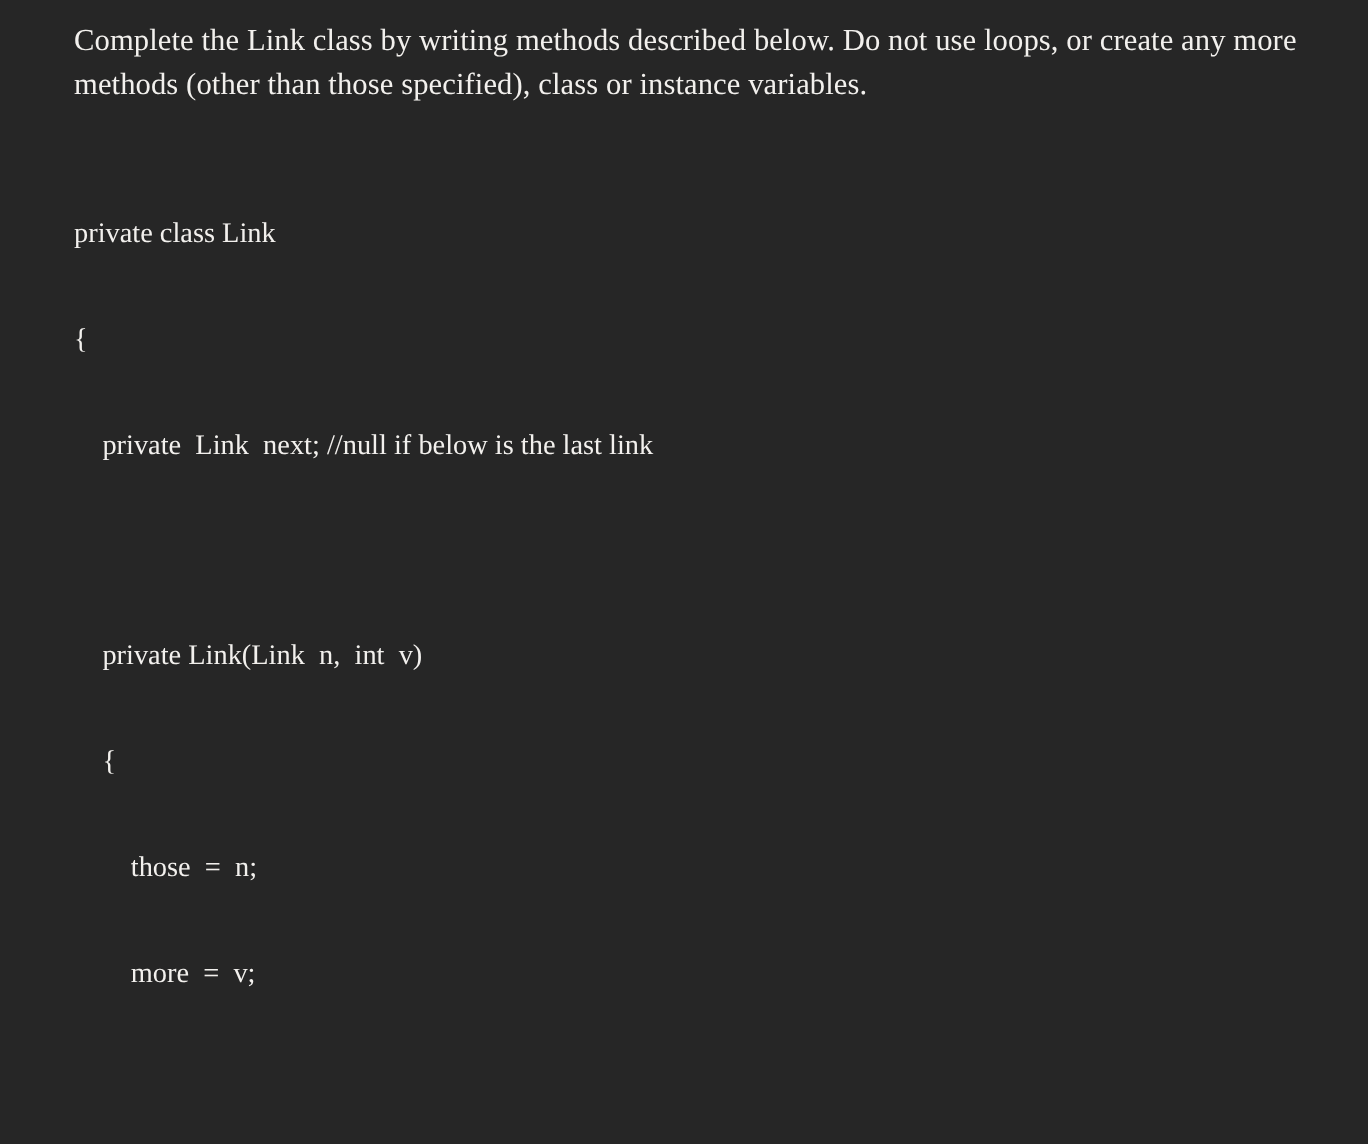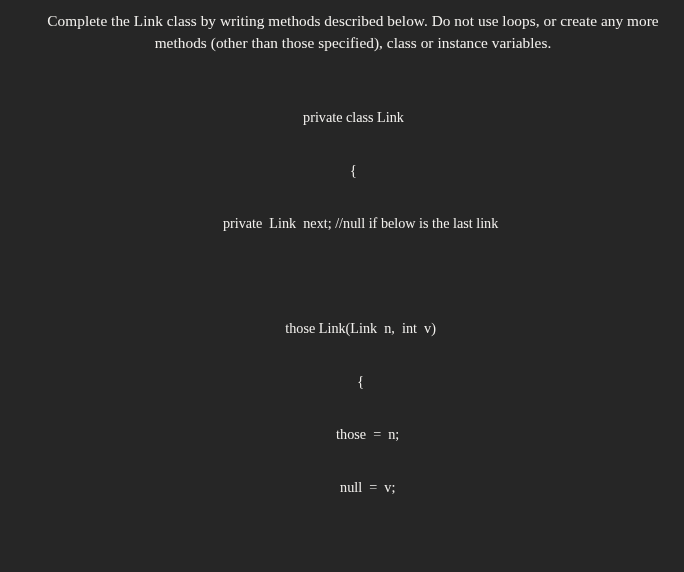--- a/index.html
+++ b/index.html
@@ -13,21 +13,20 @@
     color: #f2f0ed;
     font-family: "Liberation Serif", "DejaVu Serif", serif;
     overflow: hidden;
   }
   .page {
     position: relative;
     width: 684px;
     height: 572px;
     box-sizing: border-box;
     padding: 10px 14px 0 37px;
-    text-align: center;
   }
   .intro {
     font-size: 15.3px;
     line-height: 22px;
     width: 632px;
     margin: 0;
     letter-spacing: 0.05px;
   }
   .code-block {
     margin: 20px 0 0 0;
@@ -48,21 +47,21 @@
 
 <div class="page">
 
   <p class="intro">Complete the Link class by writing methods described below. Do not use loops, or create any more methods (other than those specified), class or instance variables.</p>
 
   <div class="code-block">
     <div class="code-line">private class Link</div>
     <div class="code-line">{</div>
     <div class="code-line">    private  Link  next; //null if below is the last link</div>
     <div class="code-line blank"></div>
-    <div class="code-line">    those Link(Link  n,  int  v)</div>
+    <div class="code-line">    private Link(Link  n,  int  v)</div>
     <div class="code-line">    {</div>
     <div class="code-line">        those  =  n;</div>
-    <div class="code-line">        null  =  v;</div>
+    <div class="code-line">        more  =  v;</div>
     
     
   </div>
 
 </div>
 
 </body></html>

